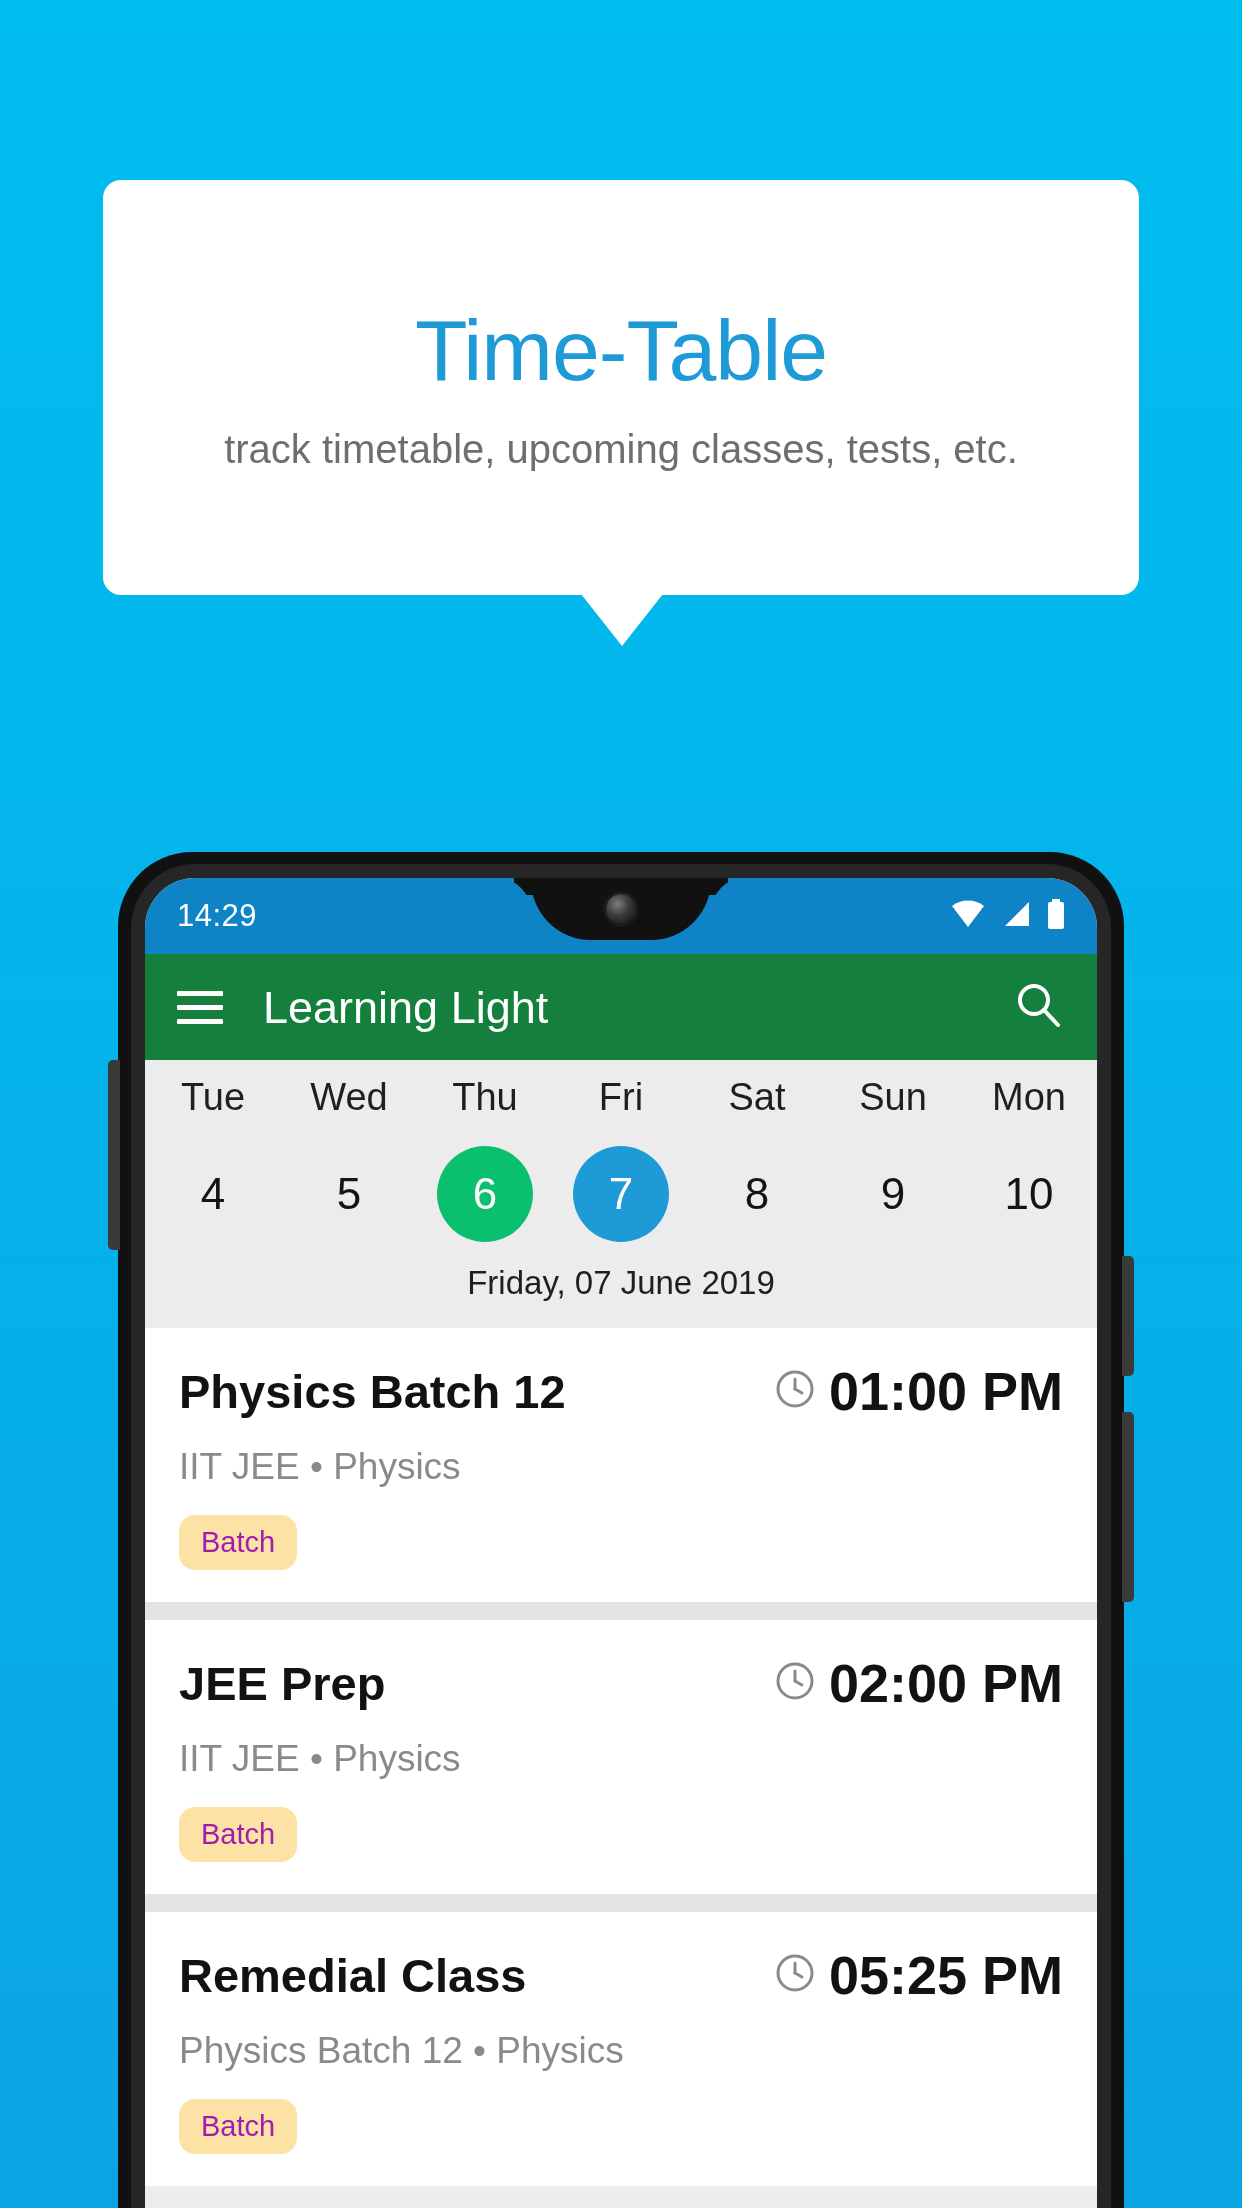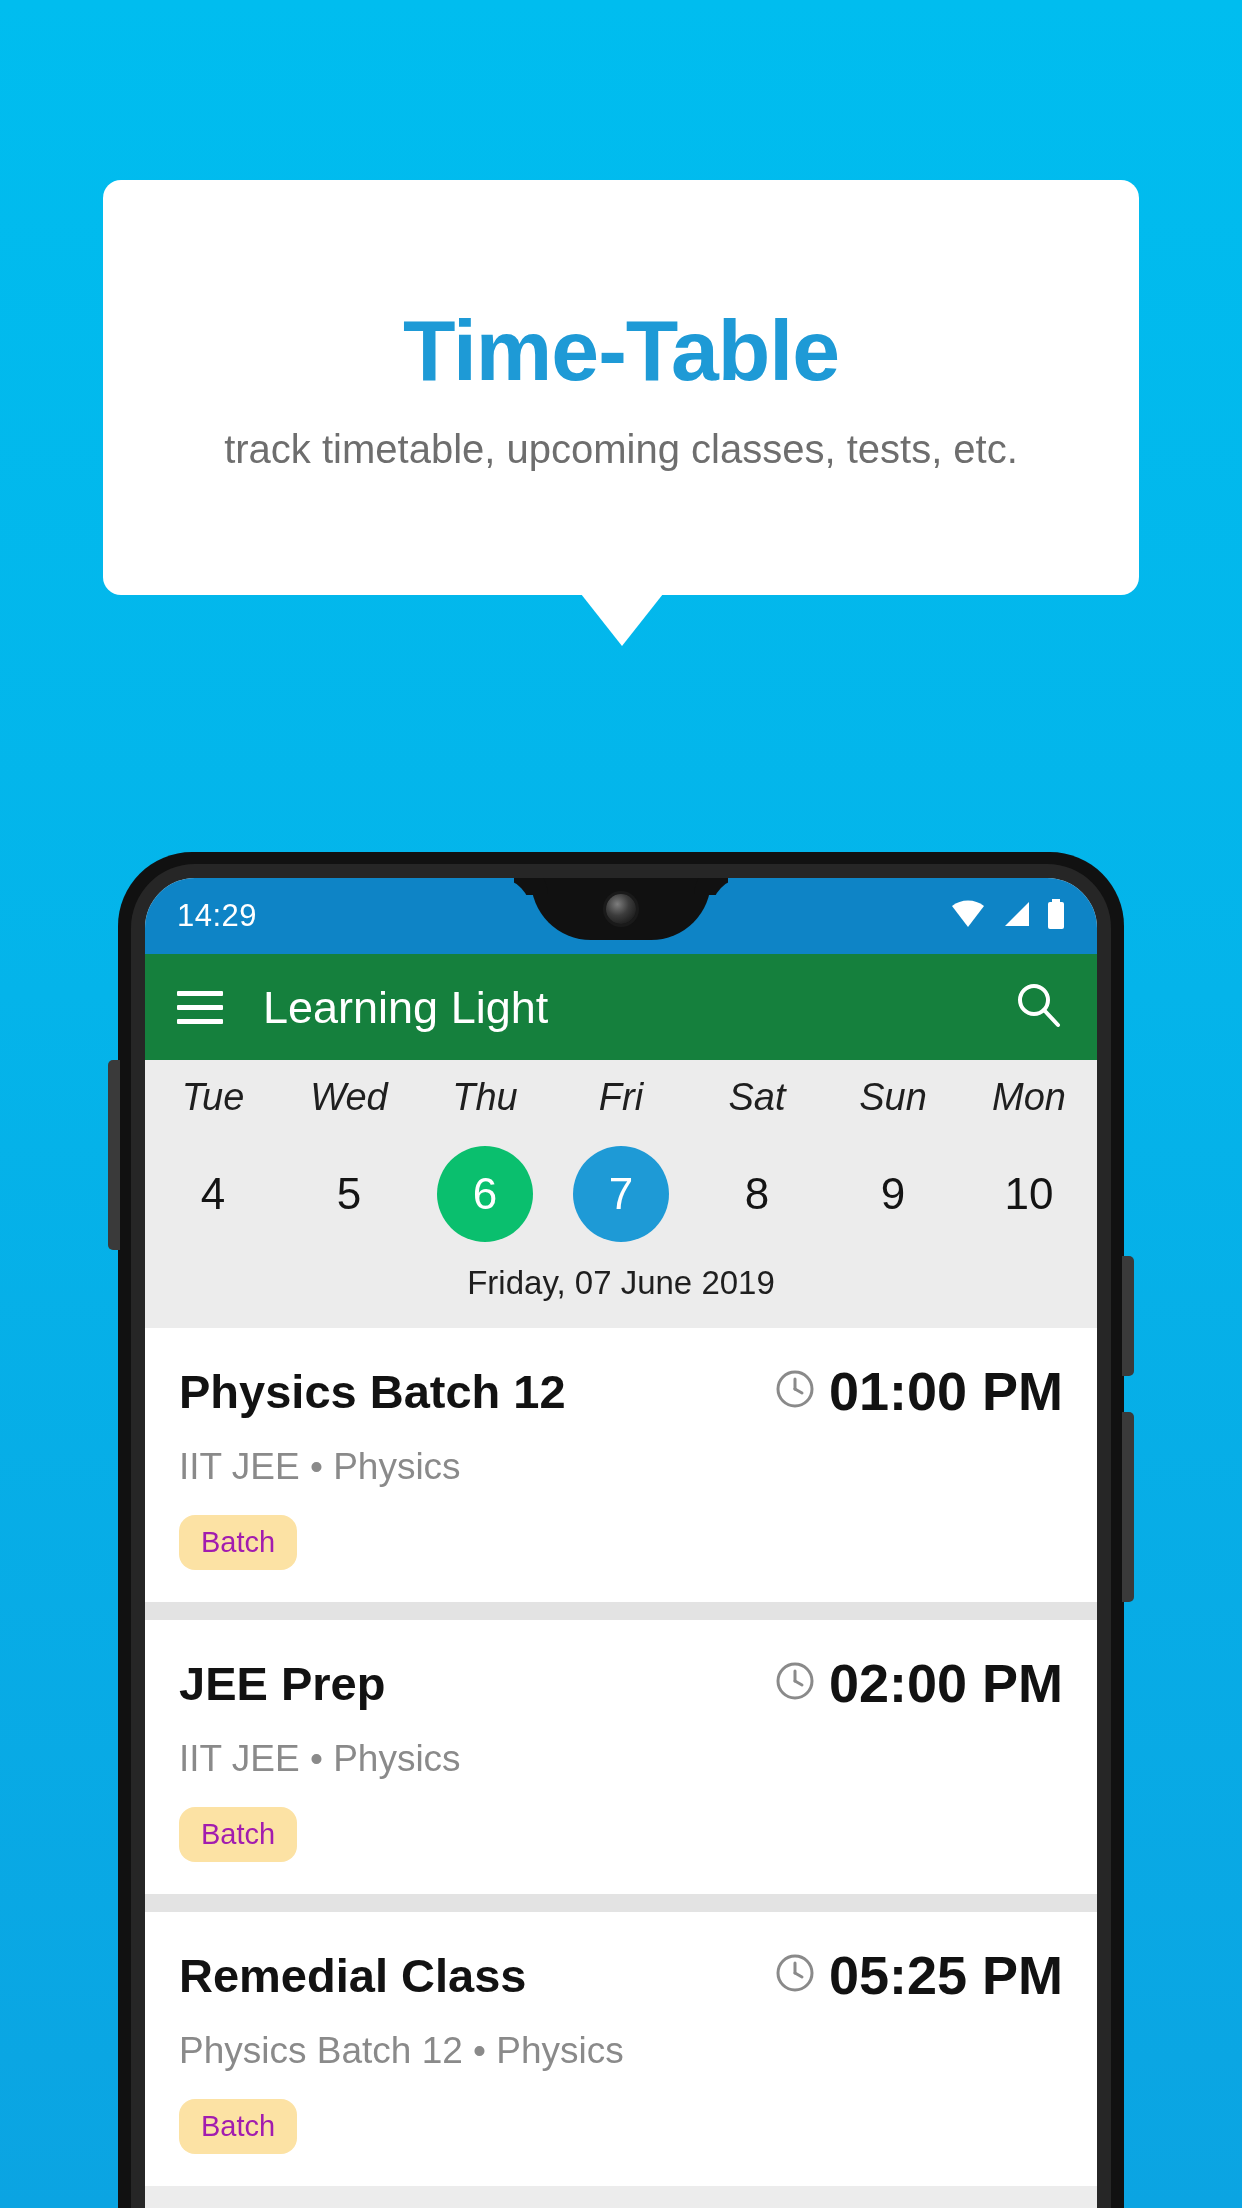--- a/index.html
+++ b/index.html
@@ -20,21 +20,21 @@
     width:1036px; height:415px;
     background:#FFFFFF;
     border-radius:18px;
     display:flex;
     flex-direction:column;
     align-items:center;
     justify-content:center;
   }
   #promo-title{
     font-size:86px;
-    font-weight:700;
+    font-weight:400;
     color:#1E9AD6;
     letter-spacing:-1px;
     line-height:1;
     margin-bottom:36px;
   }
   #promo-subtitle{
     font-size:40px;
     font-weight:400;
     color:#6E6E6E;
     line-height:1;
@@ -173,21 +173,20 @@
     flex:1;
     display:flex;
     align-items:center;
     justify-content:center;
   }
   .day-name{
     font-size:38px;
     color:#1F1F1F;
     font-weight:400;
     height:62px;
-    font-style:italic;
   }
   #day-numbers{ margin-top:8px; }
   .day-number{
     width:96px;height:96px;
     display:flex;align-items:center;justify-content:center;
     border-radius:50%;
     font-size:44px;
     color:#141414;
     font-weight:400;
   }

